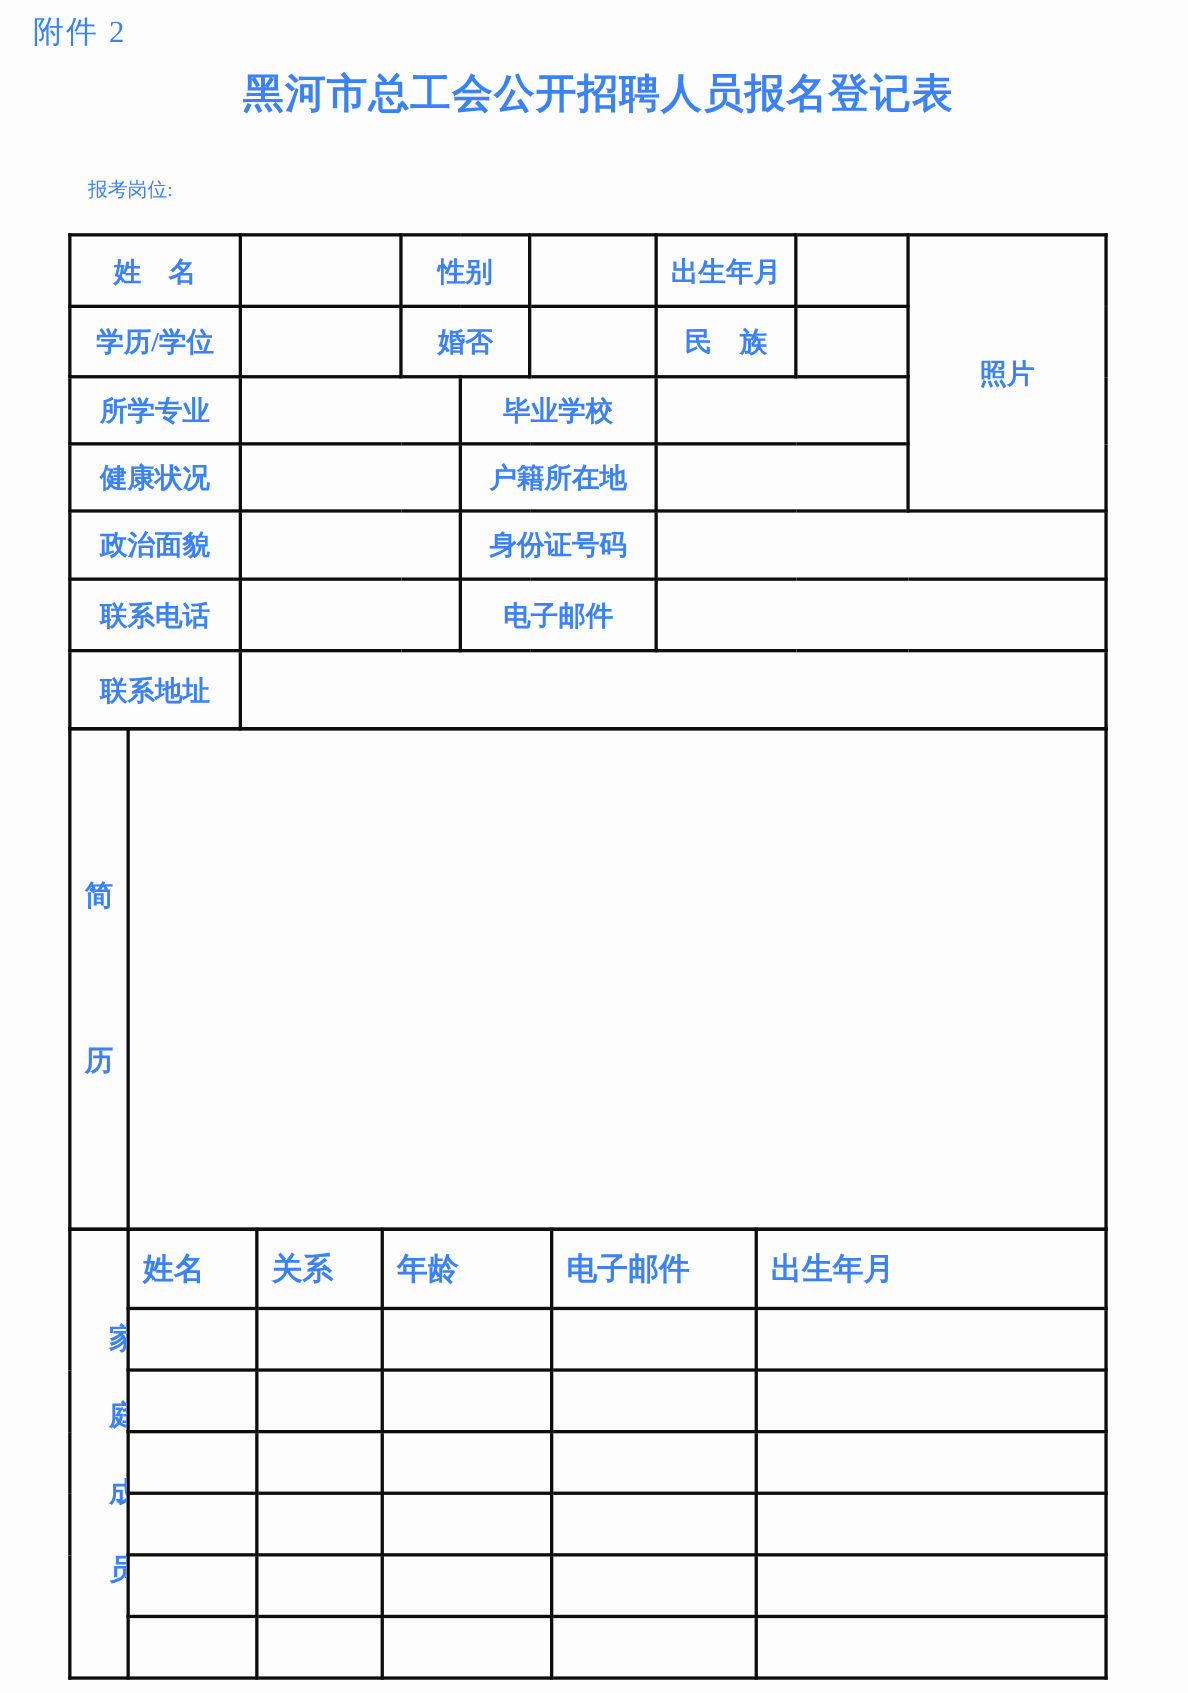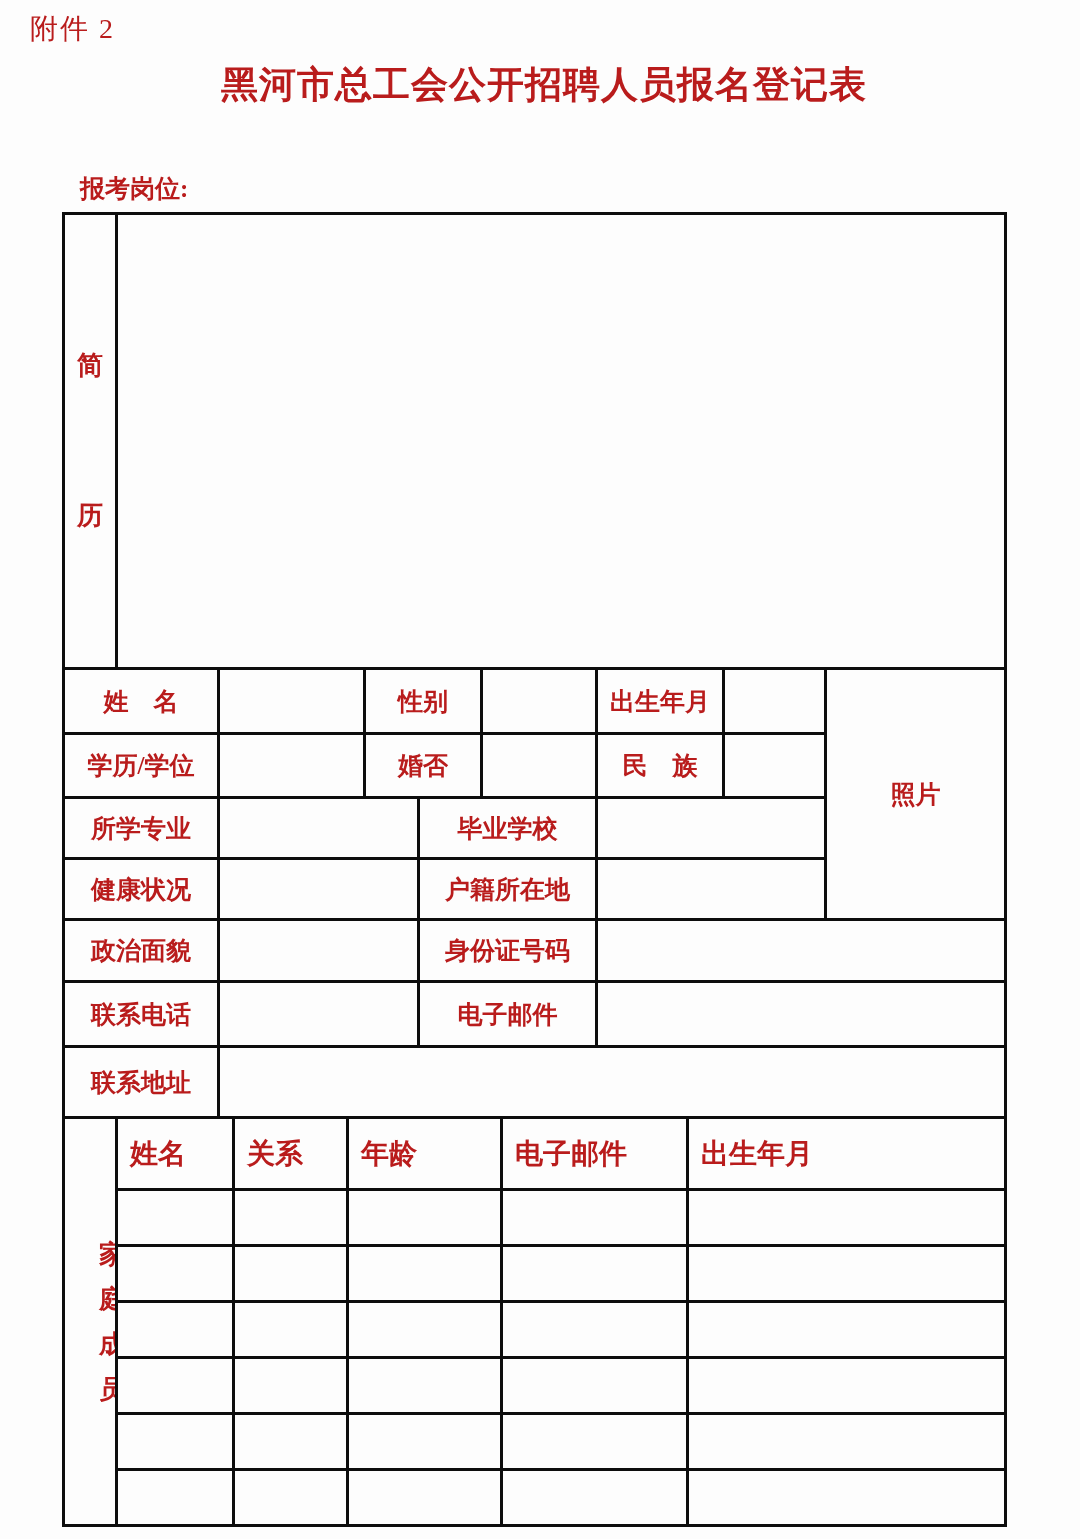--- a/index.html
+++ b/index.html
@@ -1,73 +1,58 @@
 <!DOCTYPE html>
 <html><head>
 <meta charset="utf-8">
 <style>
   html,body{margin:0;padding:0;background:#ffffff;}
   .sheet{
     position:relative;width:1080px;height:1539px;background:#fdfdfd;
-    font-family:"Liberation Serif","DejaVu Serif",serif;color:#b91c1c;overflow:hidden;
+    font-family:"Liberation Serif","DejaVu Serif",serif;color:#3b82f6;overflow:hidden;
   }
   .attachment{position:absolute;left:30px;top:10px;font-size:28px;letter-spacing:2px;}
   .title{
     position:absolute;left:4px;top:60px;width:100%;text-align:center;
     font-size:37px;font-weight:bold;letter-spacing:1px;
     font-family:"Liberation Sans","DejaVu Sans",sans-serif;
   }
-  .position-label{position:absolute;left:80px;top:172px;font-size:25px;font-weight:bold;}
+  .position-label{position:absolute;left:80px;top:160px;font-size:18px;font-weight:normal;}
   .form-wrap{position:absolute;left:62px;top:212px;width:942px;}
   table{border-collapse:collapse;table-layout:fixed;width:942px;}
   table + table{margin-top:-3px;}
   td{border:3px solid #0d0d0d;padding:0;vertical-align:middle;overflow:hidden;}
   .lbl{font-size:25px;font-weight:bold;text-align:center;}
   .val{background:transparent;}
   .fam-h{font-size:28px;font-weight:bold;text-align:left;padding-left:12px;}
   .vert-cell{text-align:center;}
   .vtext{
     display:block;margin:0 auto;width:30px;font-size:26px;font-weight:bold;
     word-break:break-all;line-break:anywhere;text-align:center;
   }
   .vtext.resume-l{line-height:150px;}
-  .vtext.family-l{line-height:45px;margin-left:32px;}
+  .vtext.family-l{line-height:70px;margin-left:32px;}
   .r1{height:65px;}.r2{height:64px;}.r3{height:61px;}.r4{height:61px;}
   .r5{height:62px;}.r6{height:65px;}.r7{height:71px;}
   .r-resume{height:455px;}
   .r-famh{height:72px;}
   .r-fam{height:56px;}
 </style>
 </head>
 <body>
 
 <div class="sheet">
 
   <div class="attachment">附件 2</div>
 
   <div class="title">黑河市总工会公开招聘人员报名登记表</div>
 
   <div class="position-label">报考岗位:</div>
 
   <div class="form-wrap">
-
-    <table>
-      <colgroup>
-          <col style="width:53px">
-          <col style="width:889px">
-        </colgroup>
-      <tbody>
-          <tr class="r-resume">
-        <td class="vert-cell">
-          <span class="vtext resume-l">简历</span>
-        </td>
-        <td class="val"></td>
-      </tr>
-    </tbody>
-      </table>
 
     <table>
       <colgroup>
         <col style="width:155px">
           <col style="width:146px">
           <col style="width:54px">
         <col style="width:63px">
           <col style="width:115px">
           <col style="width:127px">
         <col style="width:102px">
@@ -113,20 +98,35 @@
       </tr>
       <tr class="r6">
         <td class="lbl">联系电话</td>
         <td class="val" colspan="2"></td>
         <td class="lbl" colspan="2">电子邮件</td>
         <td class="val" colspan="3"></td>
       </tr>
       <tr class="r7">
         <td class="lbl">联系地址</td>
         <td class="val" colspan="7"></td>
+      </tr>
+    </tbody>
+      </table>
+
+    <table>
+      <colgroup>
+          <col style="width:53px">
+          <col style="width:889px">
+        </colgroup>
+      <tbody>
+          <tr class="r-resume">
+        <td class="vert-cell">
+          <span class="vtext resume-l">简历</span>
+        </td>
+        <td class="val"></td>
       </tr>
     </tbody>
       </table>
 
     <table>
       <colgroup>
         <col style="width:53px">
           <col style="width:117px">
           <col style="width:114px">
         <col style="width:154px">

